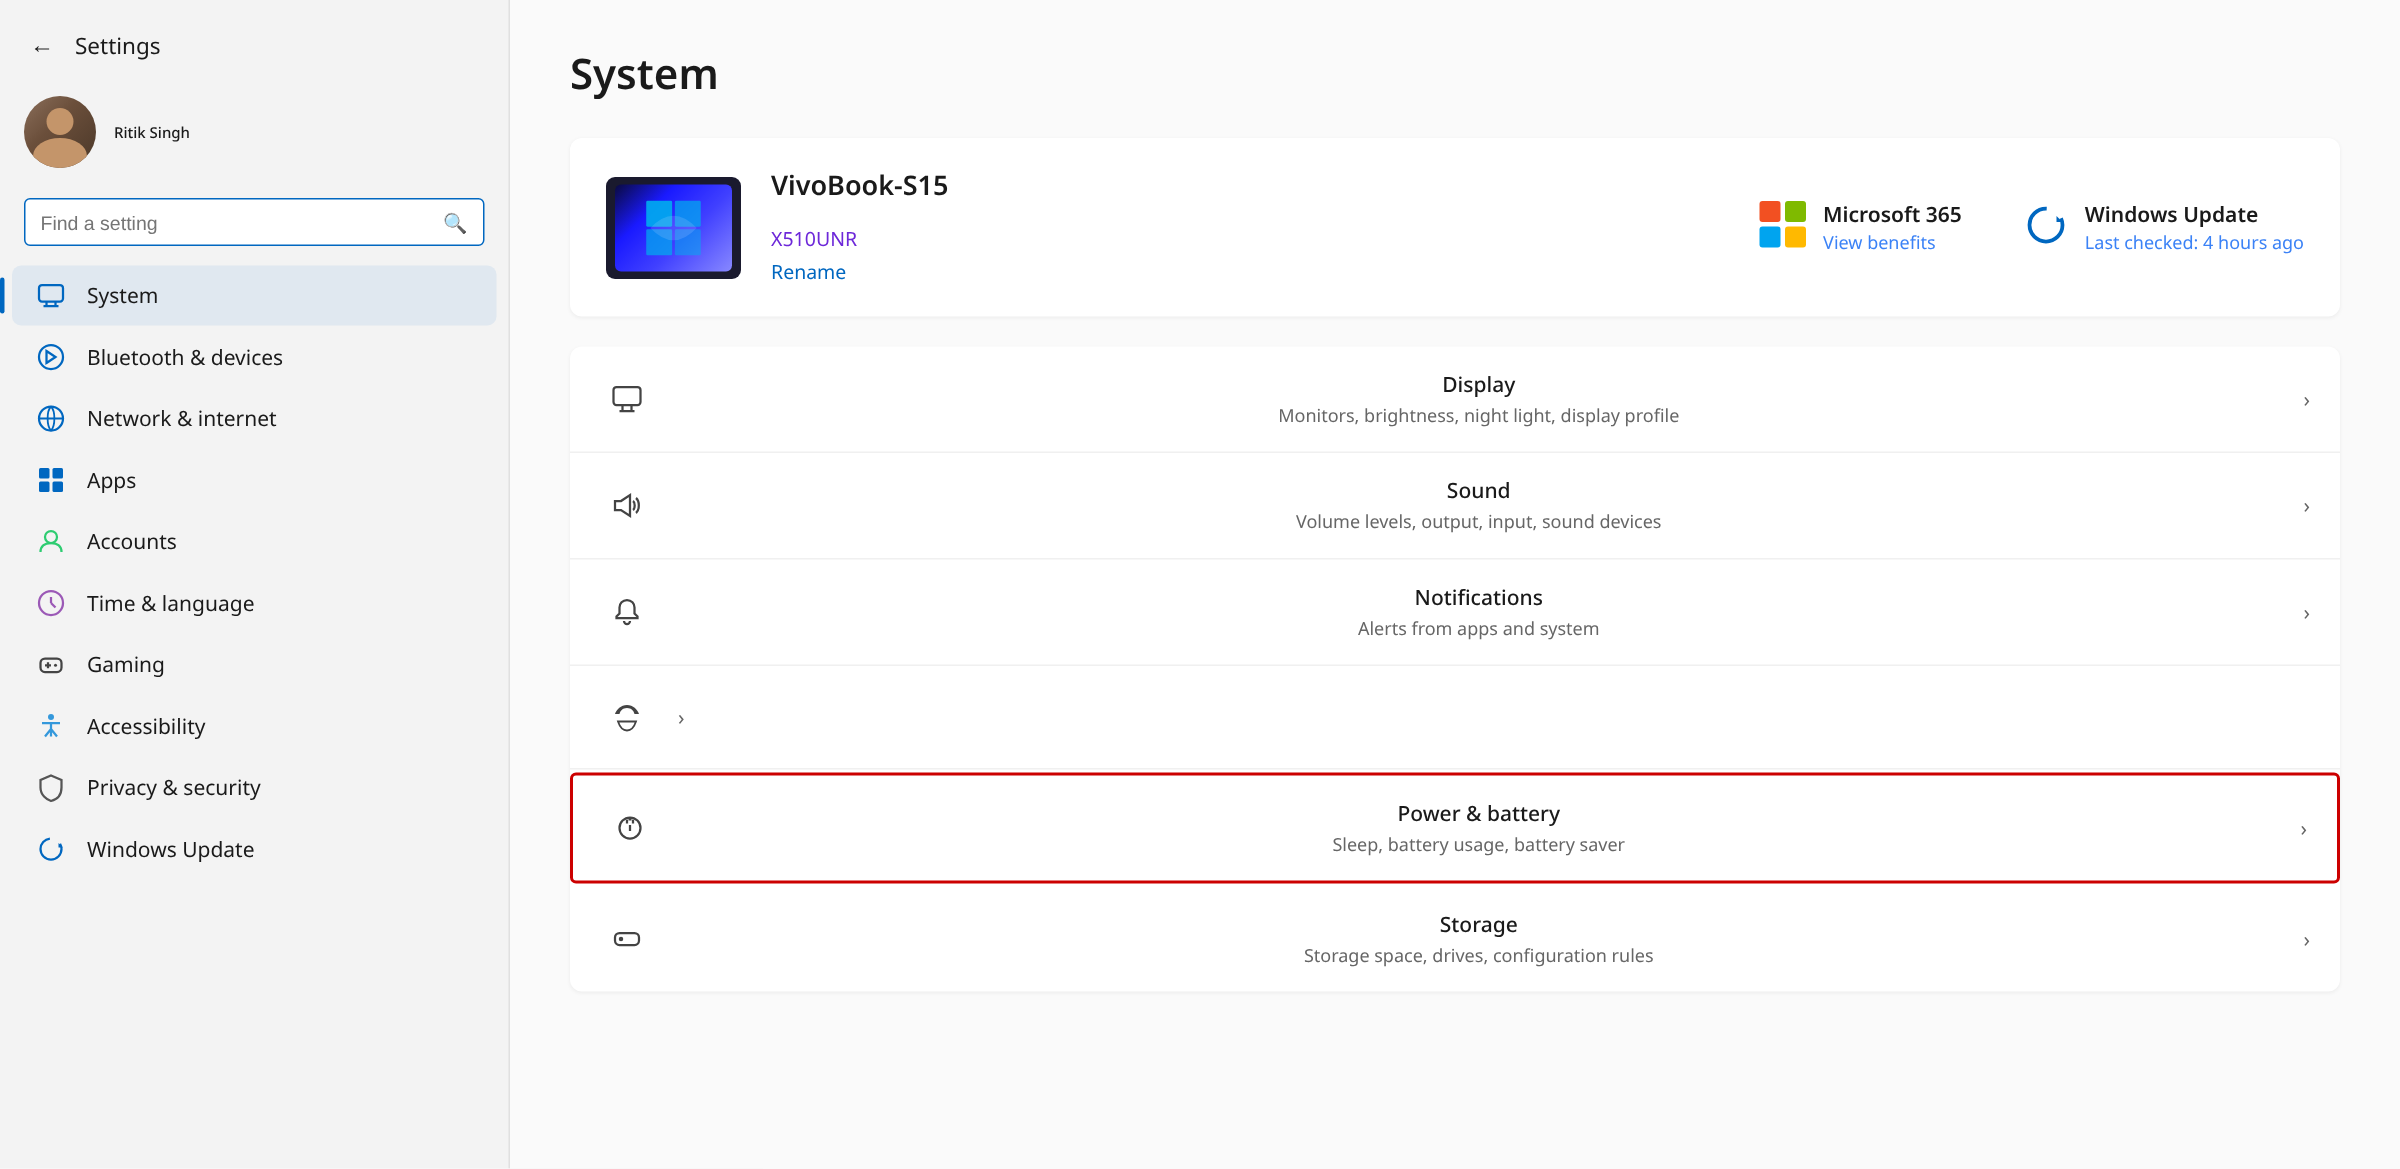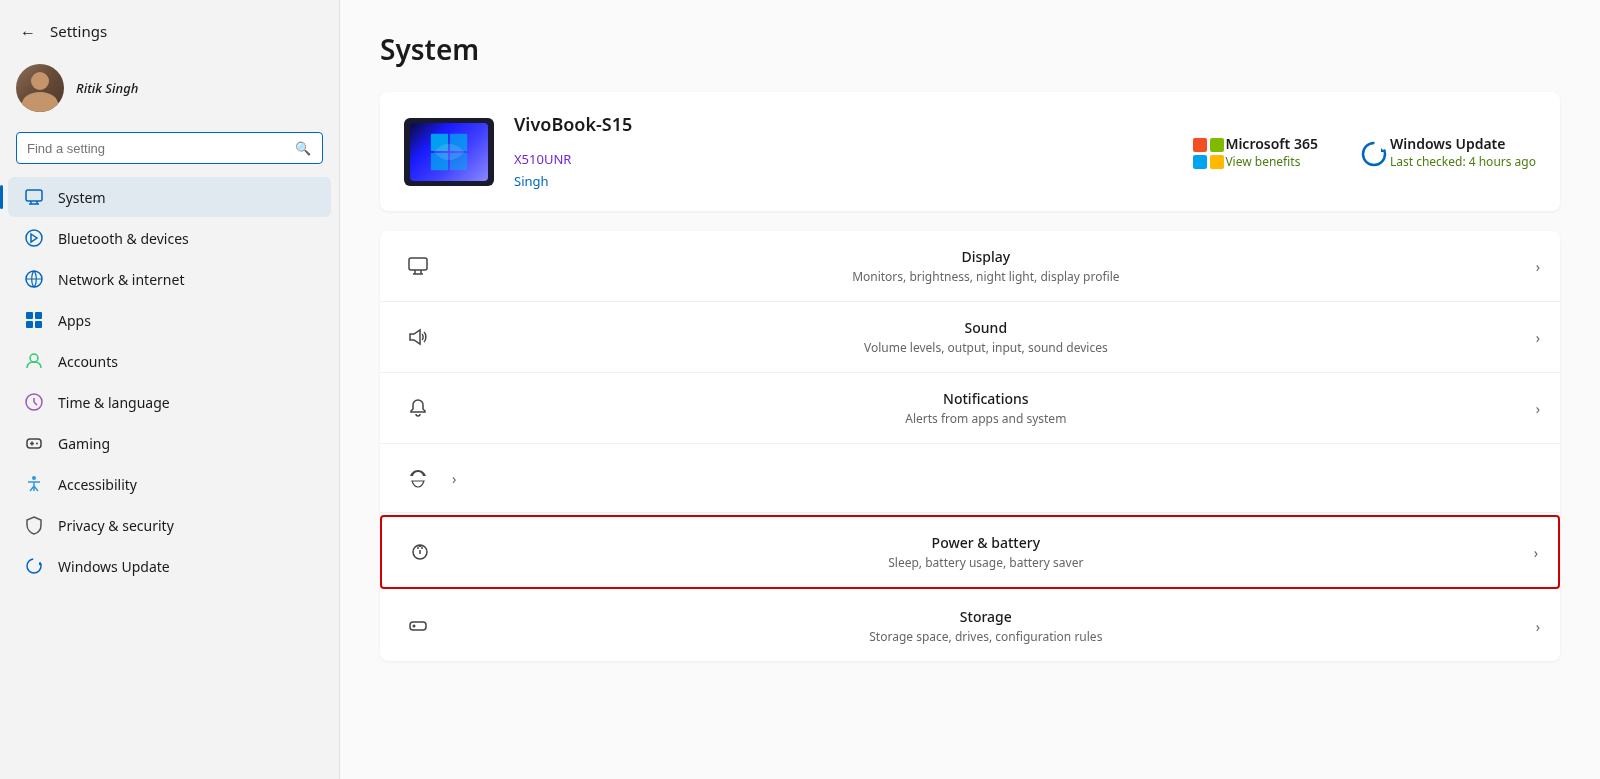--- a/index.html
+++ b/index.html
@@ -81,23 +81,22 @@
       bottom: -4px;
       left: 50%;
       transform: translateX(-50%);
       width: 36px;
       height: 24px;
       background: #c4956a;
       border-radius: 50% 50% 0 0;
     }
 
     .username {
-      font-size: 13px;
+      font-size: 10px;
       font-weight: 500;
-      font-style: italic;
     }
 
     .search-box {
       margin: 4px 16px 12px 16px;
       display: flex;
       align-items: center;
       background: white;
       border: 1.5px solid #0067c0;
       border-radius: 4px;
       padding: 6px 10px;
@@ -234,21 +233,22 @@
     }
 
     .device-actions {
       display: flex;
       gap: 40px;
       margin-left: auto;
     }
 
     .device-action-item {
       display: flex;
-      align-items: flex-end;
+      align-items: flex-start;
+      gap: 10px;
       cursor: pointer;
     }
 
     .ms365-icon {
       width: 32px;
       height: 32px;
       display: grid;
       grid-template-columns: 1fr 1fr;
       gap: 2px;
     }
@@ -259,21 +259,21 @@
     .sq-blue { background: #00a4ef; }
     .sq-yellow { background: #ffb900; }
 
     .action-text-group .action-title {
       font-size: 14px;
       font-weight: 600;
     }
 
     .action-text-group .action-sub {
       font-size: 12px;
-      color: #4d7c0f;
+      color: #3b82f6;
     }
 
     
     .settings-list {
       background: white;
       border-radius: 8px;
       box-shadow: 0 1px 3px rgba(0,0,0,0.06);
       overflow: hidden;
       text-align: center;
     }
@@ -459,21 +459,21 @@
           <rect x="4" y="46" width="38" height="38" rx="2" fill="#00adef" opacity="0.8"></rect>
           <rect x="46" y="46" width="38" height="38" rx="2" fill="#00adef" opacity="0.6"></rect>
           <path d="M10 44 Q44 8 78 44 Q44 80 10 44 Z" fill="rgba(255,255,255,0.15)" stroke="none"></path>
         </svg>
       </div>
     </div>
 
     <div class="device-info">
       <div class="device-name">VivoBook-S15</div>
       <div class="device-model">X510UNR</div>
-      <span class="device-rename">Singh</span>
+      <span class="device-rename">Rename</span>
     </div>
 
     <div class="device-actions">
 
       <div class="device-action-item">
         <div class="ms365-icon">
           <div class="sq sq-red"></div>
           <div class="sq sq-green"></div>
           <div class="sq sq-blue"></div>
           <div class="sq sq-yellow"></div>

